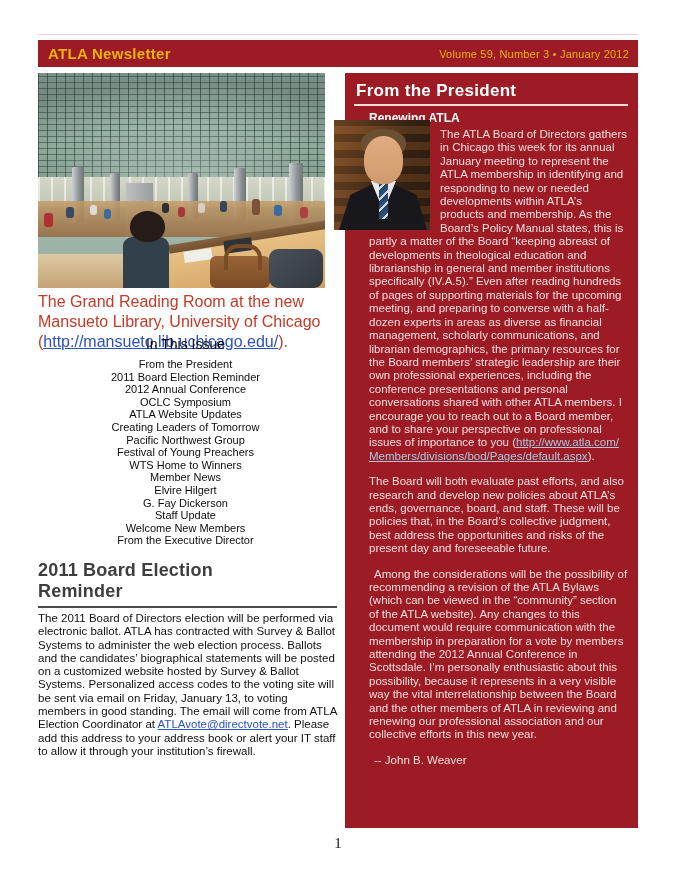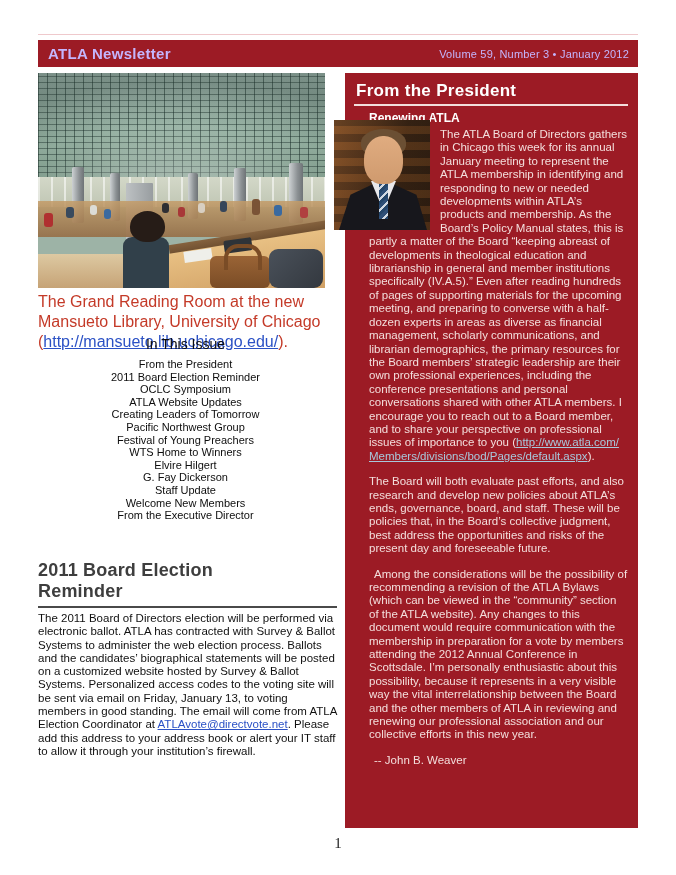--- a/index.html
+++ b/index.html
@@ -4,21 +4,21 @@
 <style>
   * { margin:0; padding:0; box-sizing:border-box; }
   html,body { background:#ffffff; }
   body { font-family:"Liberation Sans", sans-serif; }
   #page { position:relative; width:676px; height:875px; background:#ffffff; overflow:hidden; }
 
   .topline { position:absolute; left:38px; top:34px; width:600px; height:1px; background:#efc9cc; }
 
   
   .header-bar { position:absolute; left:38px; top:40px; width:600px; height:27px;
-    background:#9c1b25; color:#c4b5fd; display:flex; justify-content:space-between;
+    background:#9c1b25; color:#eab308; display:flex; justify-content:space-between;
     align-items:center; padding:0 9px 0 10px;gap:12px; }
   .header-title { font-size:15px; font-weight:bold; letter-spacing:0.3px; }
   .header-issue { font-size:11px; letter-spacing:0.2px;text-align:right; }
 
   
   .photo-lib { position:absolute; left:38px; top:73px; width:287px; height:215px;
     overflow:hidden; background:#9db3a6; }
   .lib-dome { position:absolute; left:0; top:0; width:100%; height:118px;
     background:
       radial-gradient(ellipse 90% 120% at 50% 115%, rgba(255,255,255,0.45), rgba(255,255,255,0) 62%),
@@ -157,26 +157,28 @@
     <div class="fg-bag"></div>
     <div class="fg-backpack"></div>
   </div>
 
   <div class="caption"><span>The Grand Reading Room at the new Mansueto Library, University of Chicago (</span><a href="#" class="blue-link">http://mansueto.lib.uchicago.edu/</a><span>).</span></div>
 
   <div class="iti">
     <div class="iti-title">In This Issue</div>
     <div class="iti-item">From the President</div>
     <div class="iti-item">2011 Board Election Reminder</div>
+    <div class="iti-item">2012 Annual Conference</div>
     <div class="iti-item">OCLC Symposium</div>
     <div class="iti-item">ATLA Website Updates</div>
     <div class="iti-item">Creating Leaders of Tomorrow</div>
     <div class="iti-item">Pacific Northwest Group</div>
     <div class="iti-item">Festival of Young Preachers</div>
     <div class="iti-item">WTS Home to Winners</div>
+    <div class="iti-item">Member News</div>
     <div class="iti-item">Elvire Hilgert</div>
     <div class="iti-item">G. Fay Dickerson</div>
     <div class="iti-item">Staff Update</div>
     <div class="iti-item">Welcome New Members</div>
     <div class="iti-item">From the Executive Director</div>
   </div>
 
   <h2 class="article-title">2011 Board Election Reminder</h2>
   <div class="article-rule"></div>
   <div class="article-body"><span>The 2011 Board of Directors election will be performed via electronic ballot. ATLA has contracted with Survey &amp; Ballot Systems to administer the web election process. Ballots and the candidates’ biographical statements will be posted on a customized website hosted by Survey &amp; Ballot Systems. Personalized access codes to the voting site will be sent via email on Friday, January 13, to voting members in good standing. The email will come from ATLA Election Coordinator at </span><a href="#" class="blue-link">ATLAvote@directvote.net</a><span>. Please add this address to your address book or alert your IT staff to allow it through your institution’s firewall.</span></div>

